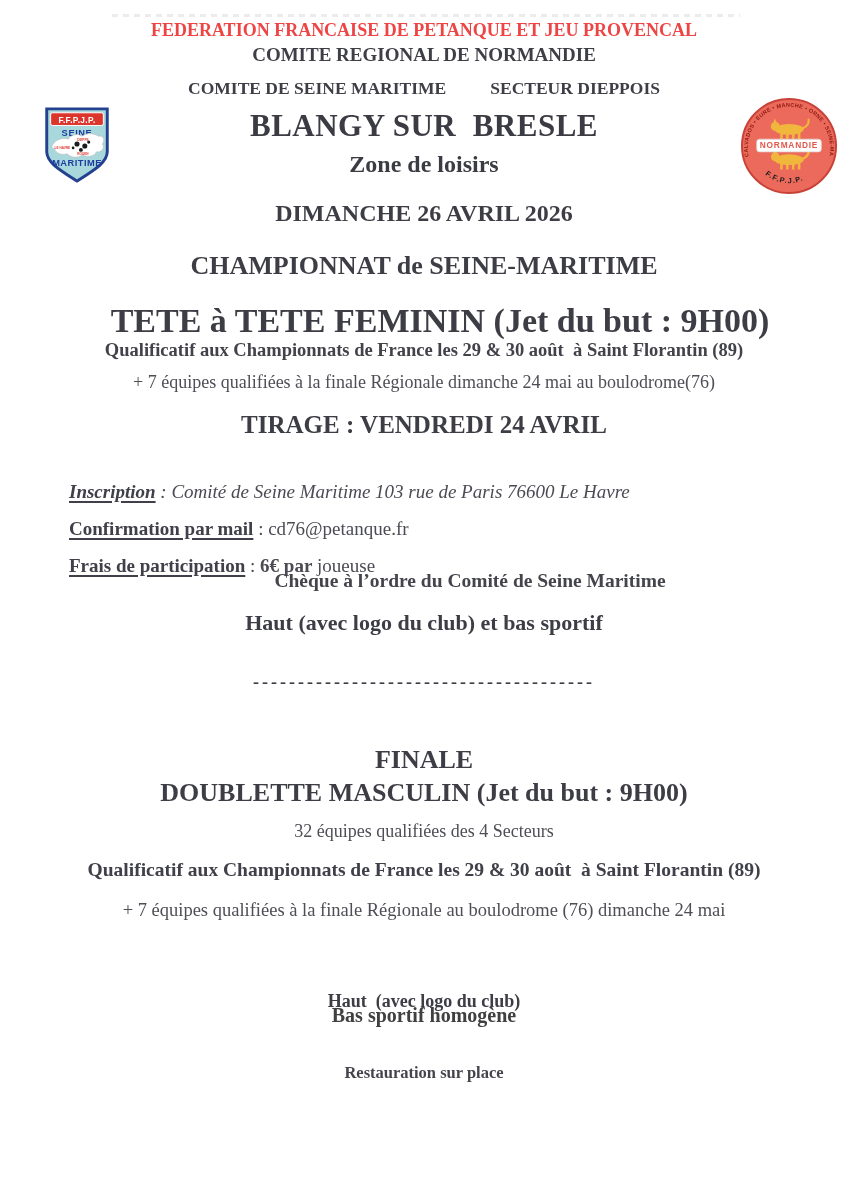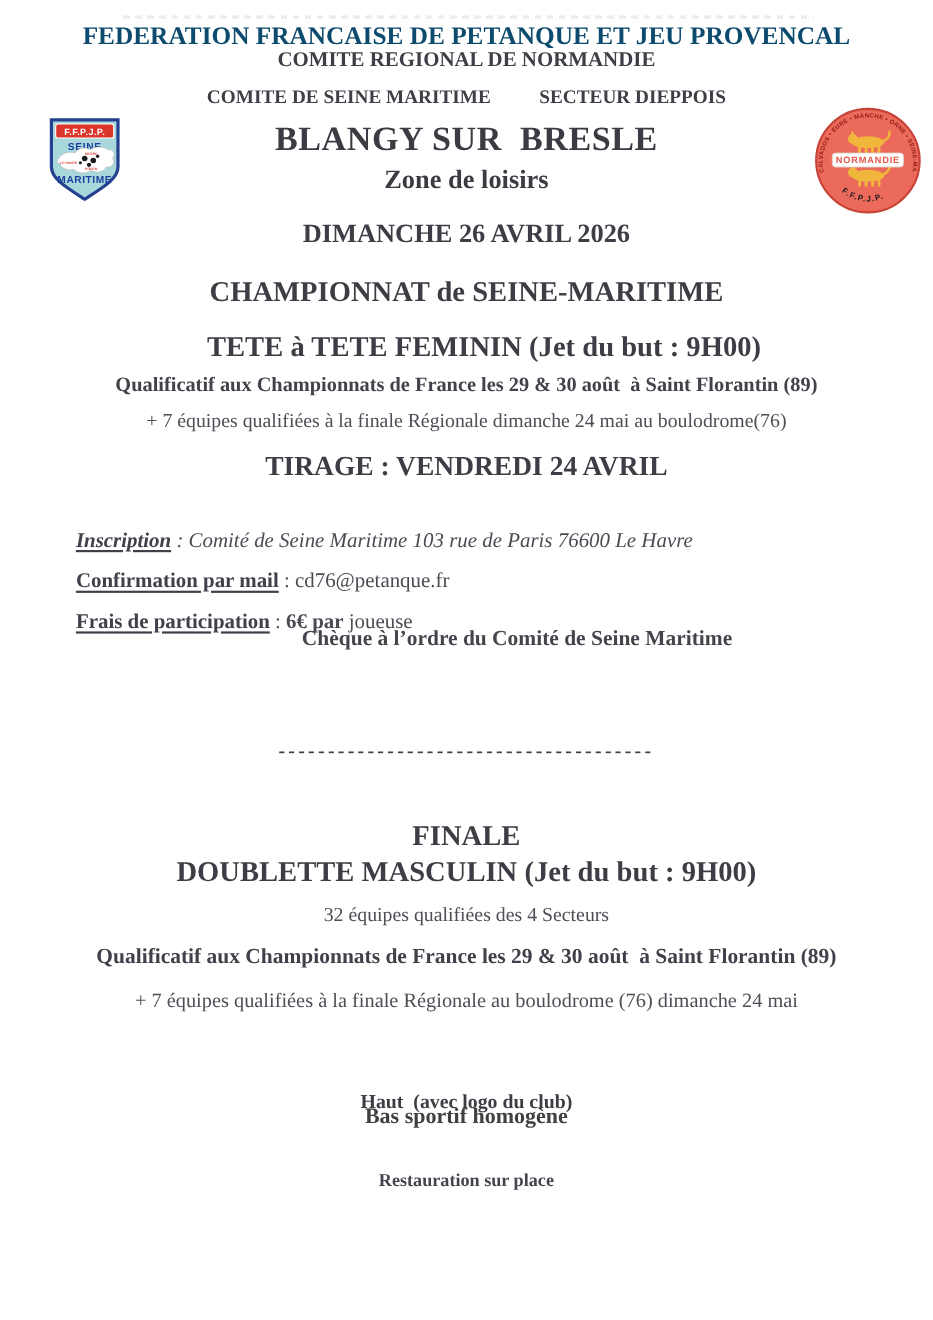--- a/index.html
+++ b/index.html
@@ -24,33 +24,33 @@
   }
   .b { font-weight: bold; }
   
   .scan-artifact {
     position: absolute;
     top: 14px; left: 112px; width: 628px; height: 3px;
     background: repeating-linear-gradient(90deg, #dcdcdc 0 6px, transparent 6px 11px);
     opacity: .55;
   }
   
-  .fed-line1 { top: 20px;  font-size: 23px; color: #0c4a6e; }
+  .fed-line1 { top: 20px;  font-size: 18px; color: #ef4444; }
   .fed-line2 { top: 44px;  font-size: 19px; color: #3e3e46; }
   .committee-row {
     position: absolute; top: 78px; left: 0; width: 100%;
     display: flex; justify-content: center; gap: 44px;
     font-size: 17.5px; font-weight: bold; color: #3e3e46;
   }
   .city  { top: 108px; font-size: 31px; letter-spacing: .5px; color: #3b3b43; }
   .place { top: 151px; font-size: 24px; color: #3b3b43; }
   
   .date   { top: 200px; font-size: 24px; color: #3d3d45; }
   .champ  { top: 251px; font-size: 26px; color: #3d3d45; }
-  .cat    { top: 301px; font-size: 26px; color: #3d3d45; padding-left: 32px; }
+  .cat    { top: 301px; font-size: 34px; color: #3d3d45; padding-left: 32px; }
   .qual1  { top: 340px; font-size: 18.5px; color: #42424a; }
   .reg1   { top: 372px; font-size: 18px; font-weight: normal; color: #4e4e56; }
   .draw   { top: 411px; font-size: 25px; color: #3d3d45; }
   
   .regline { position: absolute; left: 50px; width: auto; text-align: left; font-size: 19px; color: #4b4b53; white-space: pre-wrap; }
   .insc { top: 459px; font-style: italic; }
   .conf { top: 496px; }
   .fees { top: 533px; text-align: right; }
   .lbl  { font-weight: bold; text-decoration: underline; text-decoration-thickness: 2px; text-underline-offset: 3px; color: #40404a; }
   .cheque { top: 570px; left: 46px; font-size: 19.5px; font-weight: 600; color: #44444c; }
@@ -153,20 +153,21 @@
   <div class="regline insc">
     <span class="lbl">Inscription</span><span> : Comité de Seine Maritime 103 rue de Paris 76600 Le Havre</span>
   </div>
   <div class="regline conf">
     <span class="lbl">Confirmation par mail</span><span> : cd76@petanque.fr</span>
   </div>
   <div class="regline fees">
     <span class="lbl">Frais de participation</span><span> : </span><span class="b">6€ par</span><span> joueuse</span>
   </div>
   <div class="line cheque">Chèque à l’ordre du Comité de Seine Maritime</div>
+  <div class="line b haut1">Haut (avec logo du club) et bas sportif</div>
 
   <div class="line divider">--------------------------------------</div>
 
   <div class="line b finale">FINALE</div>
   <div class="line b doublette">DOUBLETTE MASCULIN (Jet du but : 9H00)</div>
   <div class="line teams">32 équipes qualifiées des 4 Secteurs</div>
   <div class="line b qual2">Qualificatif aux Championnats de France les 29 &amp; 30 août&nbsp; à Saint Florantin (89)</div>
   <div class="line reg2">+ 7 équipes qualifiées à la finale Régionale au boulodrome (76) dimanche 24 mai</div>
   <div class="line b haut2">Haut&nbsp; (avec logo du club)</div>
   <div class="line b bas">Bas sportif homogène</div>

